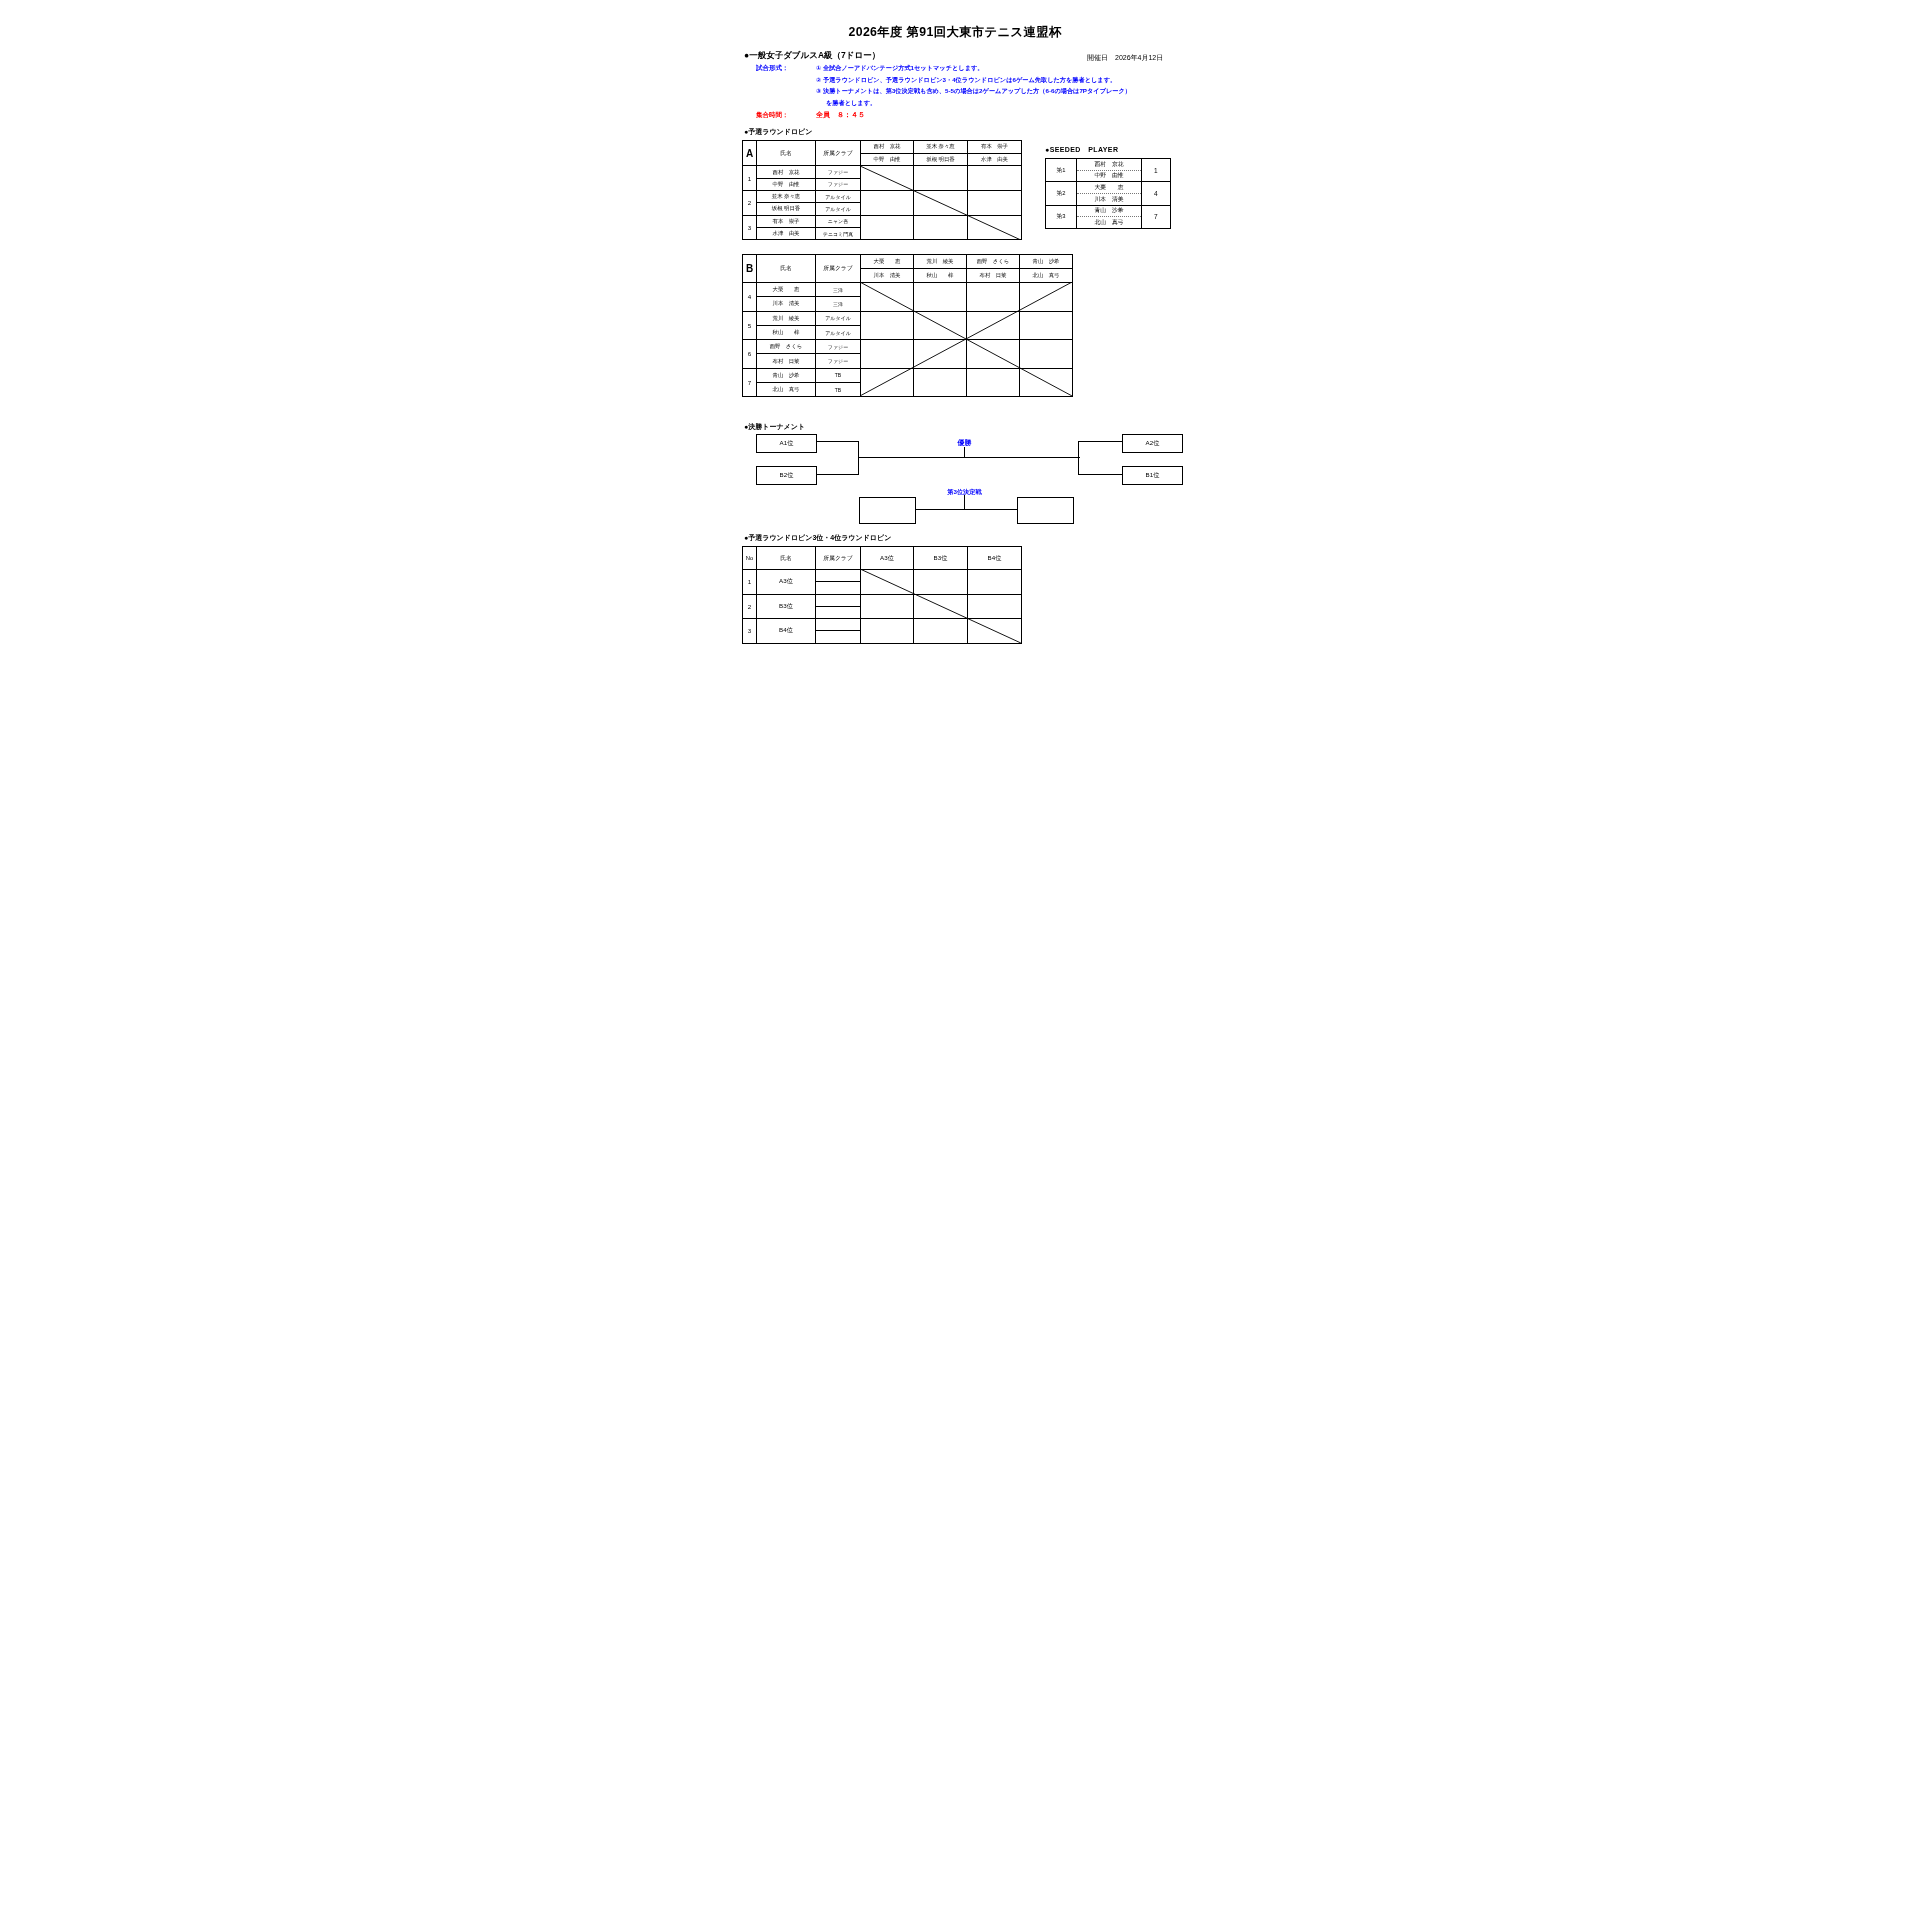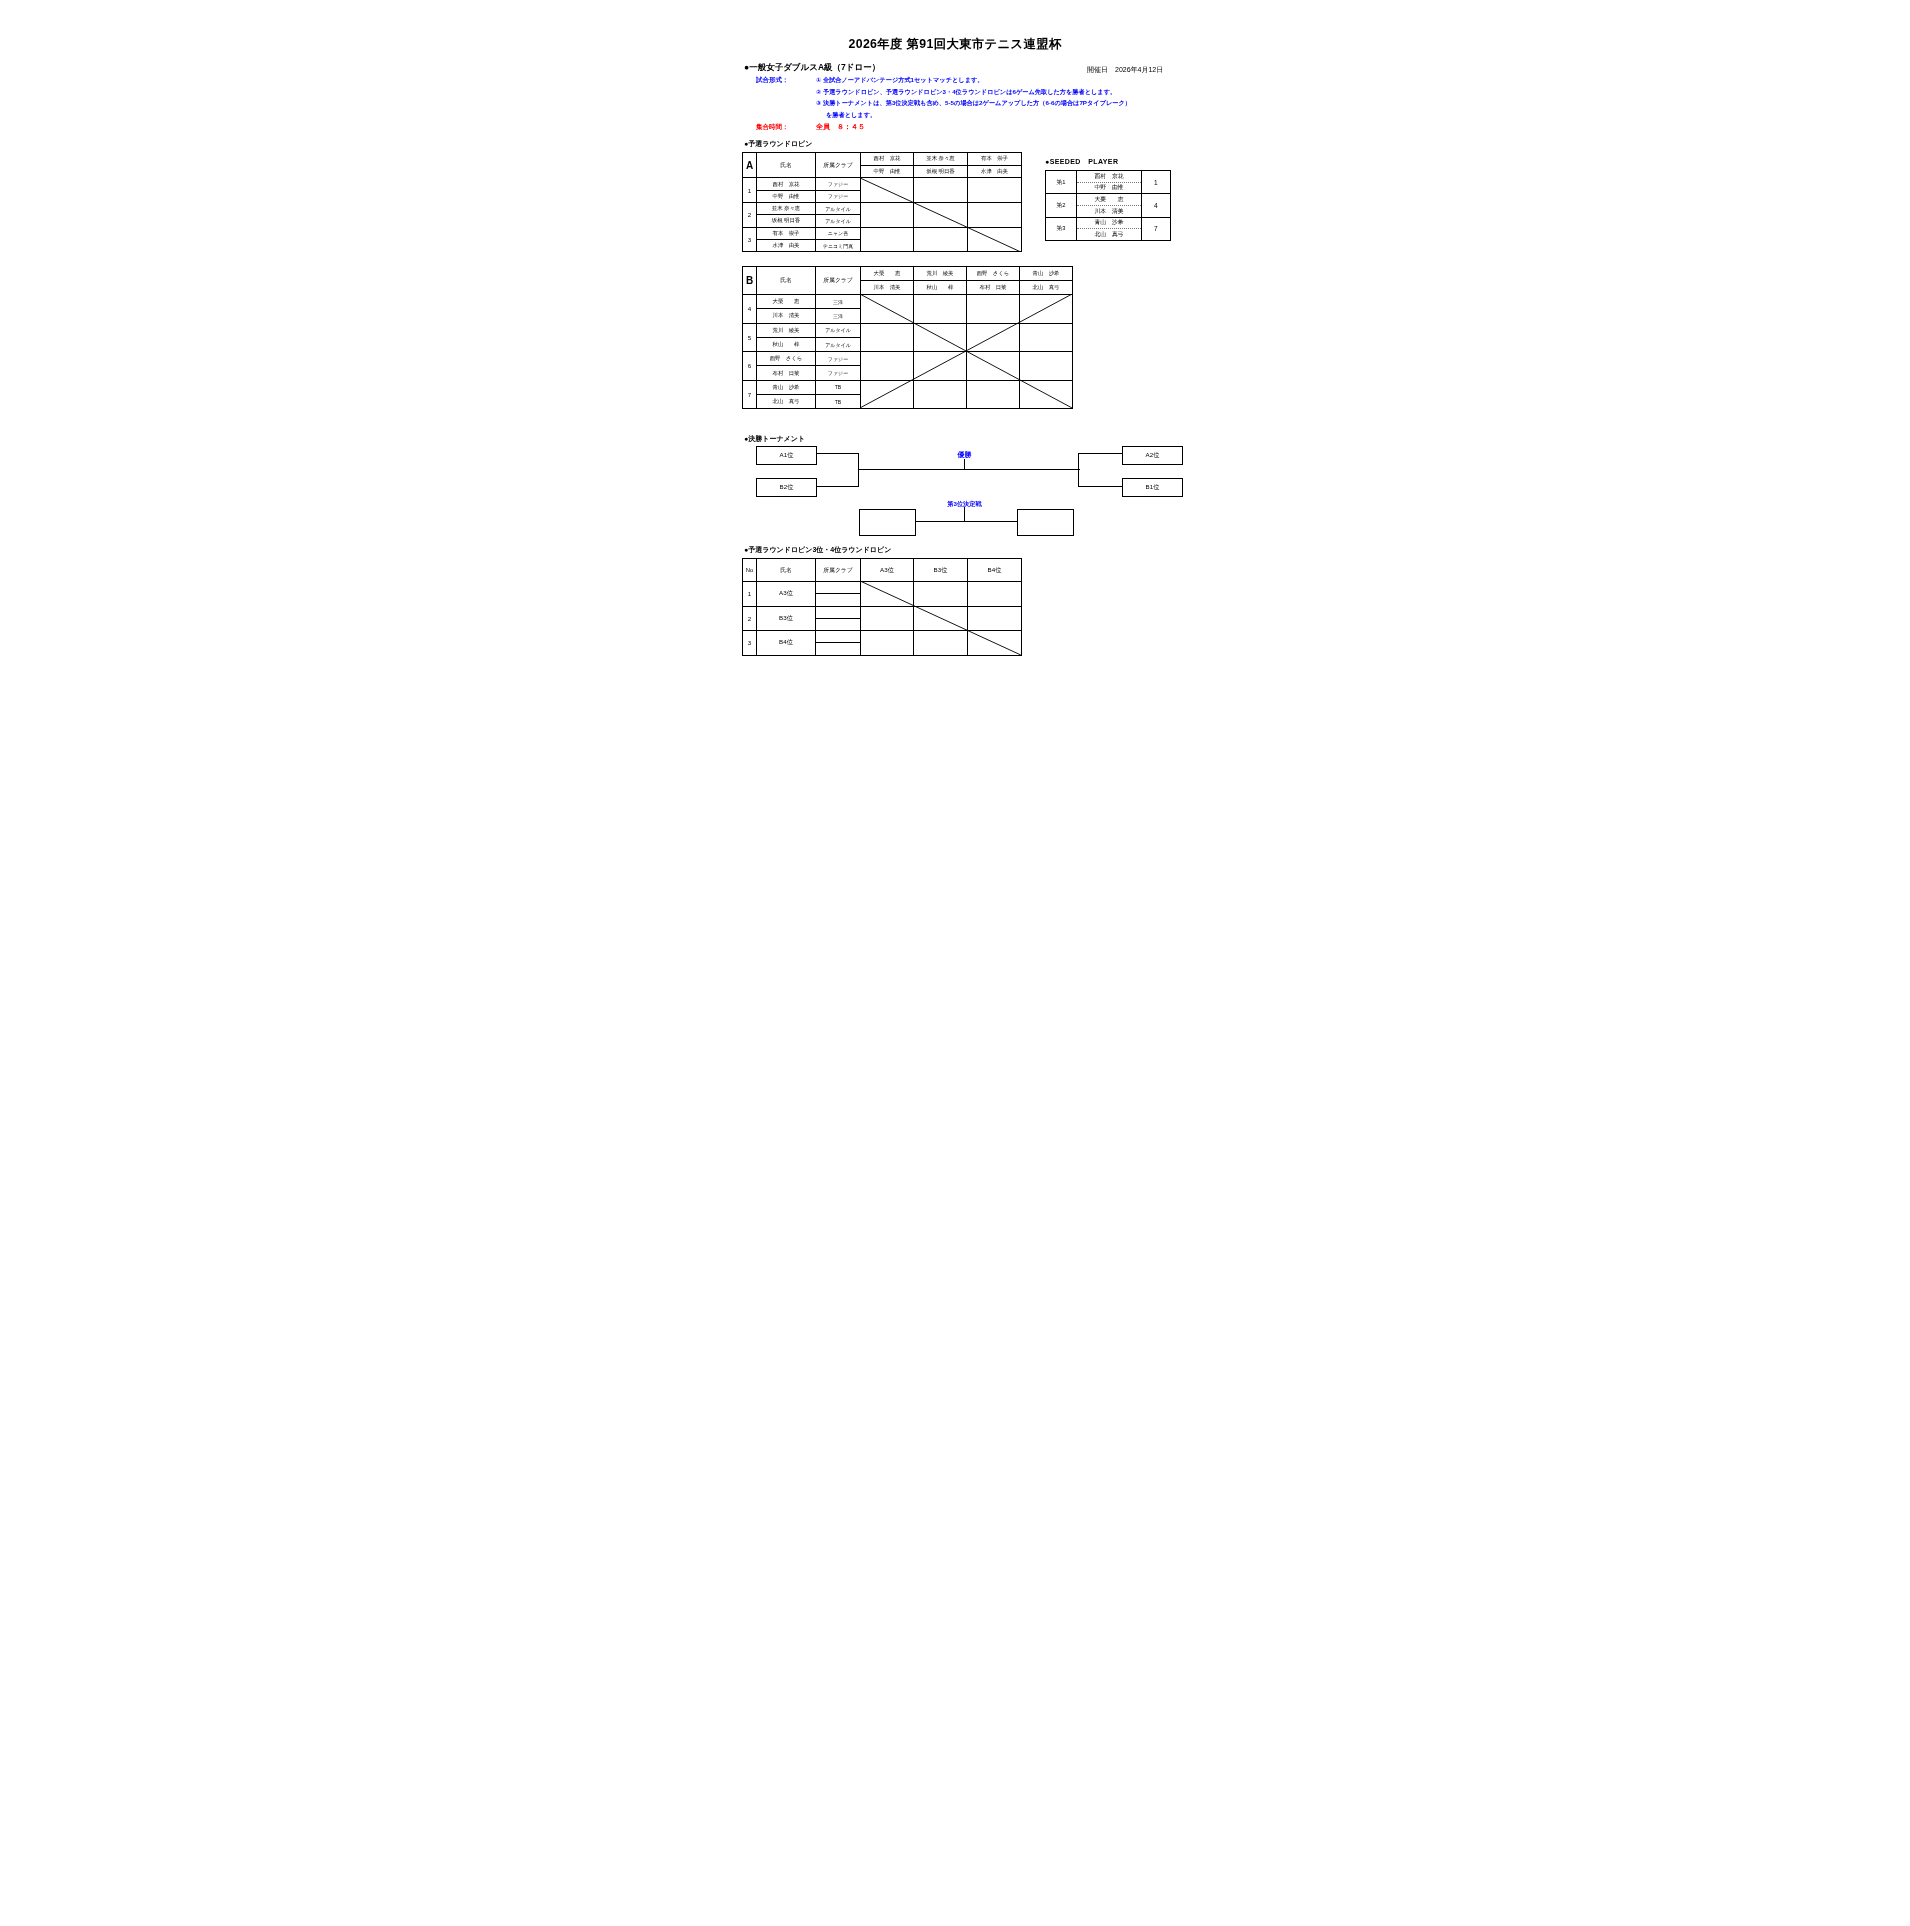--- a/index.html
+++ b/index.html
@@ -1,17 +1,17 @@
 <!DOCTYPE html>
 <html lang="ja" style="font-size:6.2px"><head>
 <meta charset="utf-8">
 <style>
   html,body { margin:0; padding:0; background:#ffffff; }
   .page {
-    position:relative; width:478px; height:676px; margin:12px auto;
+    position:relative; width:478px; height:676px; margin:0 auto;
     background:#ffffff; overflow:hidden;
     font-family:"Liberation Sans","DejaVu Sans",sans-serif;
     color:#000;
   }
   .abs { position:absolute; white-space:nowrap; }
   .title { left:0; top:24px; width:478px; text-align:center; font-size:12.3px; font-weight:bold; letter-spacing:0.4px; }
   .event-heading { left:28px; top:50px; font-size:8.5px; font-weight:bold; }
   .event-date { left:371px; top:53px; font-size:7px; }
   .blue { color:#0000ff; }
   .red  { color:#ff0000; }

